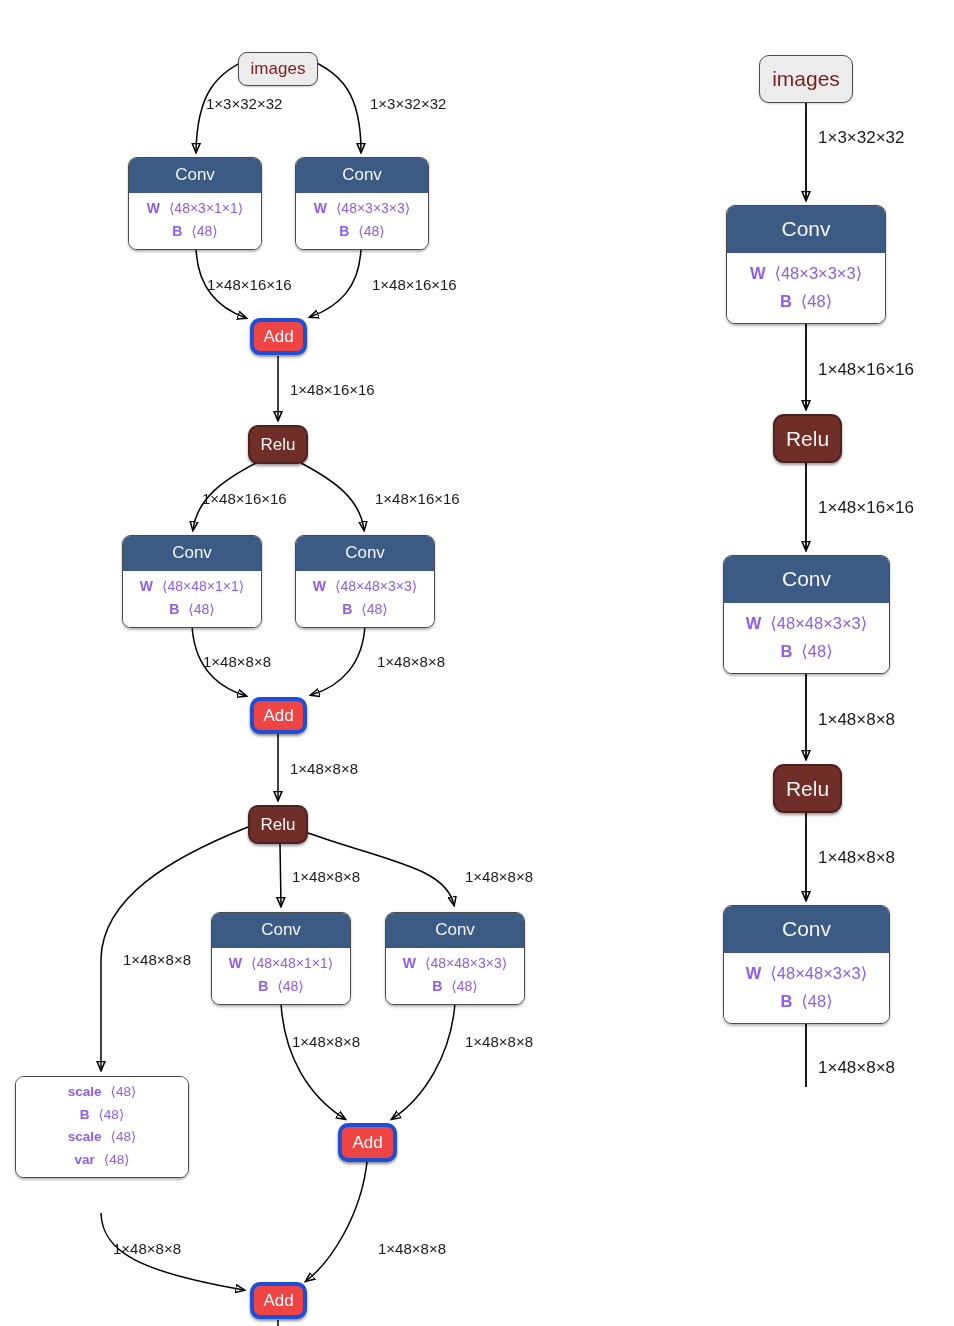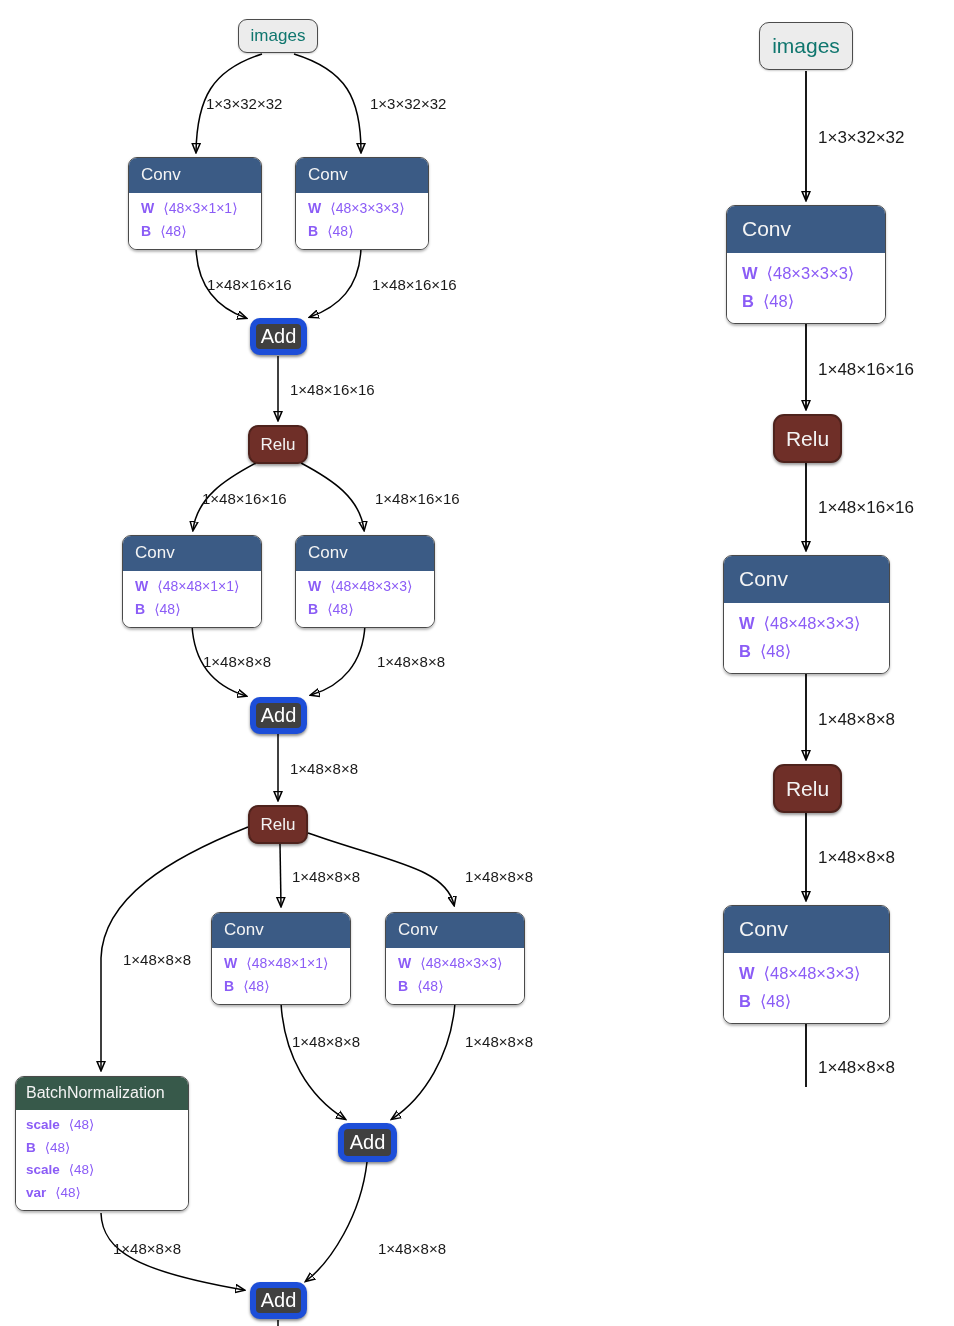--- a/index.html
+++ b/index.html
@@ -6,37 +6,37 @@
   #canvas{
     position:relative;width:954px;height:1326px;background:#ffffff;overflow:hidden;
     font-family:"Liberation Sans","DejaVu Sans",sans-serif;color:#1a1a1a;
   }
   #edges{position:absolute;left:0;top:0;width:954px;height:1326px;}
   #edges path{fill:none;stroke:#000;stroke-width:1.5px;}
   #edges path.thick{stroke-width:1.8px;}
 
   .node{
     position:absolute;border:1.4px solid #4a4a4a;border-radius:9px;background:#fff;
-    box-shadow:0 1.5px 2.5px rgba(0,0,0,.28);overflow:hidden;box-sizing:border-box;
+    box-shadow:0 1.5px 2.5px rgba(0,0,0,.28);overflow:hidden;box-sizing:border-box;text-align:center;
   }
   .node-header{color:#f4f4f4;font-size:17px;padding:7px 12px 8px 12px;}
   .conv .node-header{background:#3b5b85;}
   .bn .node-header{background:#37594a;font-size:16px;padding:7px 10px 8px 10px;}
   .node-body{background:#fff;padding:4px 12px 6px 12px;}
   .bn .node-body{padding:4px 10px 6px 10px;}
   .param{font-size:14px;line-height:23px;white-space:nowrap;color:#8b5cf6;}
   .bn .param{font-size:13.5px;line-height:22.5px;}
   .pname{font-weight:bold;margin-right:9px;}
 
   .pill{
     position:absolute;display:flex;align-items:center;justify-content:center;
     border-radius:9px;box-sizing:border-box;white-space:nowrap;
   }
-  .input-pill{background:#ececec;border:1.6px solid #4c4c4c;color:#0f766e;font-size:17px;box-shadow:0 1px 2px rgba(0,0,0,.2);}
-  .add-pill{background:#404040;border:6px solid #1d4ed8;color:#fff;font-size:20px;border-radius:10px;box-shadow:0 2px 3px rgba(0,0,0,.45);}
+  .input-pill{background:#ececec;border:1.6px solid #4c4c4c;color:#7f1d1d;font-size:17px;box-shadow:0 1px 2px rgba(0,0,0,.2);margin-top:33px;}
+  .add-pill{background:#ef4444;border:4px solid #1d4ed8;color:#fff;font-size:17px;border-radius:10px;box-shadow:0 2px 3px rgba(0,0,0,.45);}
   .relu-pill{background:#6f2f28;border:2px solid #4e221c;color:#f3f3f3;font-size:17px;border-radius:10px;box-shadow:0 2px 3px rgba(0,0,0,.4);}
 
   .edge-label{position:absolute;font-size:15px;color:#1a1a1a;white-space:nowrap;}
 
   
   .rg .node-header{font-size:21px;padding:11px 15px 12px 15px;}
   .rg .node-body{padding:6px 15px 8px 15px;}
   .rg .param{font-size:16.5px;line-height:28px;}
   .rg .edge-label{font-size:17px;}
   .rg .input-pill{font-size:21px;border-radius:10px;}
@@ -135,21 +135,20 @@
 
     <div class="node conv" style="left:385px;top:912px;width:140px;">
       <div class="node-header">Conv</div>
       <div class="node-body">
         <div class="param"><span class="pname">W</span><span class="pval">⟨48×48×3×3⟩</span></div>
         <div class="param"><span class="pname">B</span><span class="pval">⟨48⟩</span></div>
       </div>
     </div>
 
     <div class="node bn" style="left:15px;top:1076px;width:174px;">
-      <div class="node-header">BatchNormalization</div>
       <div class="node-body">
         <div class="param"><span class="pname">scale</span><span class="pval">⟨48⟩</span></div>
         <div class="param"><span class="pname">B</span><span class="pval">⟨48⟩</span></div>
         <div class="param"><span class="pname">scale</span><span class="pval">⟨48⟩</span></div>
         <div class="param"><span class="pname">var</span><span class="pval">⟨48⟩</span></div>
       </div>
     </div>
 
     <div class="pill add-pill" style="left:338px;top:1123px;width:59px;height:39px;">Add</div>
 

